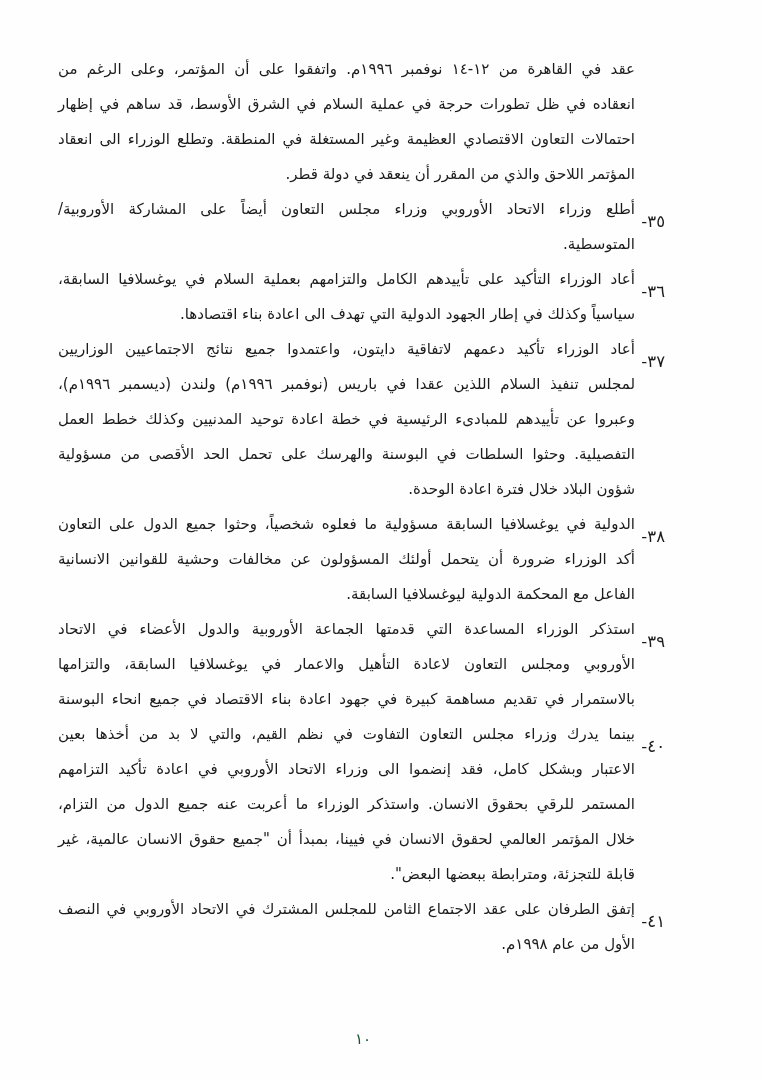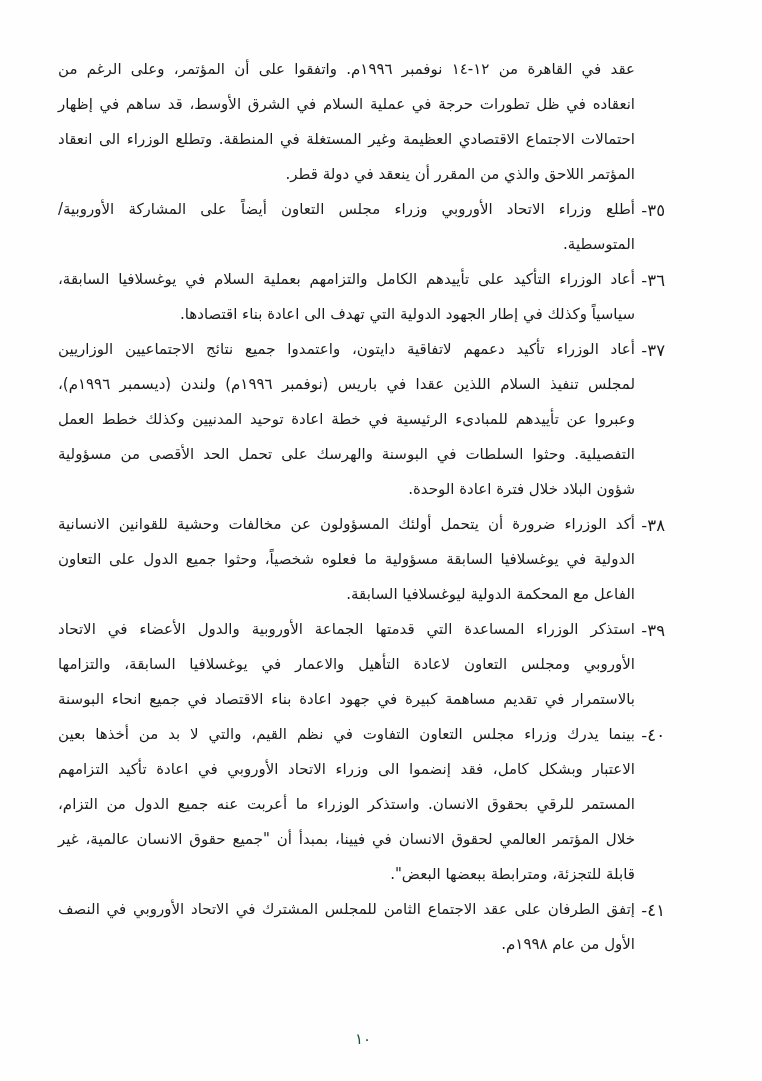--- a/index.html
+++ b/index.html
@@ -27,21 +27,21 @@
     right: 97px;
     left: 58px;
     direction: rtl;
   }
   .para {
     position: relative;
     margin-right: 30px; 
   }
   .num {
     position: absolute;
-    top: 1px;
+    top: 12px;
     right: -30px;
     white-space: nowrap;
     font-size: 16.5px;
     line-height: 35px;
     direction: rtl;
     text-align: right;
   }
   .line {
     direction: rtl;
     font-size: 15px;
@@ -68,21 +68,21 @@
   }
 </style>
 </head>
 <body>
 
 <div class="page">
   <main class="content" id="paragraphs-container">
       <div class="para">
         <div class="line">عقد في القاهرة من ١٢-١٤ نوفمبر ١٩٩٦م. واتفقوا على أن المؤتمر، وعلى الرغم من</div>
         <div class="line">انعقاده في ظل تطورات حرجة في عملية السلام في الشرق الأوسط، قد ساهم في إظهار</div>
-        <div class="line">احتمالات الاجتماع الاقتصادي العظيمة وغير المستغلة في المنطقة. وتطلع الوزراء الى انعقاد</div>
+        <div class="line">احتمالات التعاون الاقتصادي العظيمة وغير المستغلة في المنطقة. وتطلع الوزراء الى انعقاد</div>
         <div class="line last">المؤتمر اللاحق والذي من المقرر أن ينعقد في دولة قطر.</div>
       </div>
       <div class="para">
         <span class="num">٣٥-</span>
         <div class="line">أطلع وزراء الاتحاد الأوروبي وزراء مجلس التعاون أيضاً على المشاركة الأوروبية/</div>
         <div class="line last">المتوسطية.</div>
       </div>
       <div class="para">
         <span class="num">٣٦-</span>
         <div class="line">أعاد الوزراء التأكيد على تأييدهم الكامل والتزامهم بعملية السلام في يوغسلافيا السابقة،</div>
@@ -91,22 +91,22 @@
       <div class="para">
         <span class="num">٣٧-</span>
         <div class="line">أعاد الوزراء تأكيد دعمهم لاتفاقية دايتون، واعتمدوا جميع نتائج الاجتماعيين الوزاريين</div>
         <div class="line">لمجلس تنفيذ السلام اللذين عقدا في باريس (نوفمبر ١٩٩٦م) ولندن (ديسمبر ١٩٩٦م)،</div>
         <div class="line">وعبروا عن تأييدهم للمبادىء الرئيسية في خطة اعادة توحيد المدنيين وكذلك خطط العمل</div>
         <div class="line">التفصيلية. وحثوا السلطات في البوسنة والهرسك على تحمل الحد الأقصى من مسؤولية</div>
         <div class="line last">شؤون البلاد خلال فترة اعادة الوحدة.</div>
       </div>
       <div class="para">
         <span class="num">٣٨-</span>
+        <div class="line">الدولية في يوغسلافيا السابقة مسؤولية ما فعلوه شخصياً، وحثوا جميع الدول على التعاون</div>
         <div class="line">أكد الوزراء ضرورة أن يتحمل أولئك المسؤولون عن مخالفات وحشية للقوانين الانسانية</div>
-        <div class="line">الدولية في يوغسلافيا السابقة مسؤولية ما فعلوه شخصياً، وحثوا جميع الدول على التعاون</div>
         <div class="line last">الفاعل مع المحكمة الدولية ليوغسلافيا السابقة.</div>
       </div>
       <div class="para">
         <span class="num">٣٩-</span>
         <div class="line">استذكر الوزراء المساعدة التي قدمتها الجماعة الأوروبية والدول الأعضاء في الاتحاد</div>
         <div class="line">الأوروبي ومجلس التعاون لاعادة التأهيل والاعمار في يوغسلافيا السابقة، والتزامها</div>
         <div class="line">بالاستمرار في تقديم مساهمة كبيرة في جهود اعادة بناء الاقتصاد في جميع انحاء البوسنة</div>
       </div>
       <div class="para">
         <span class="num">٤٠-</span>

